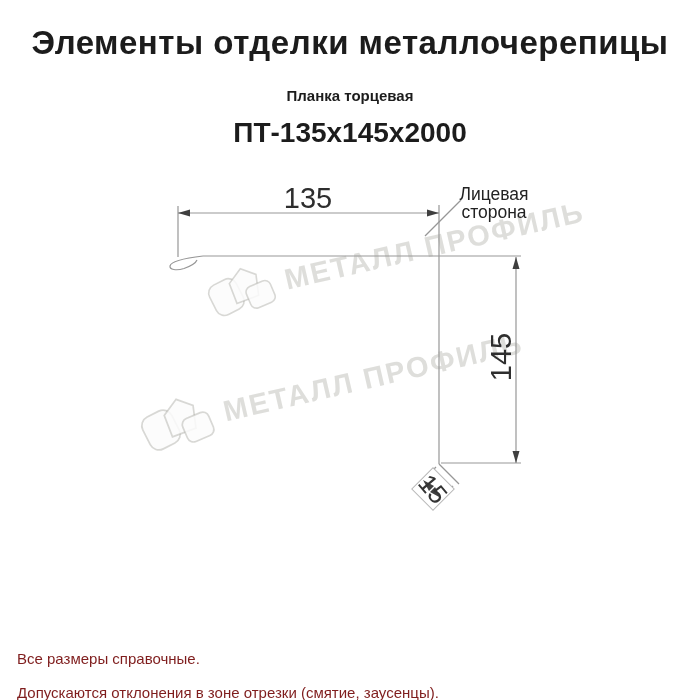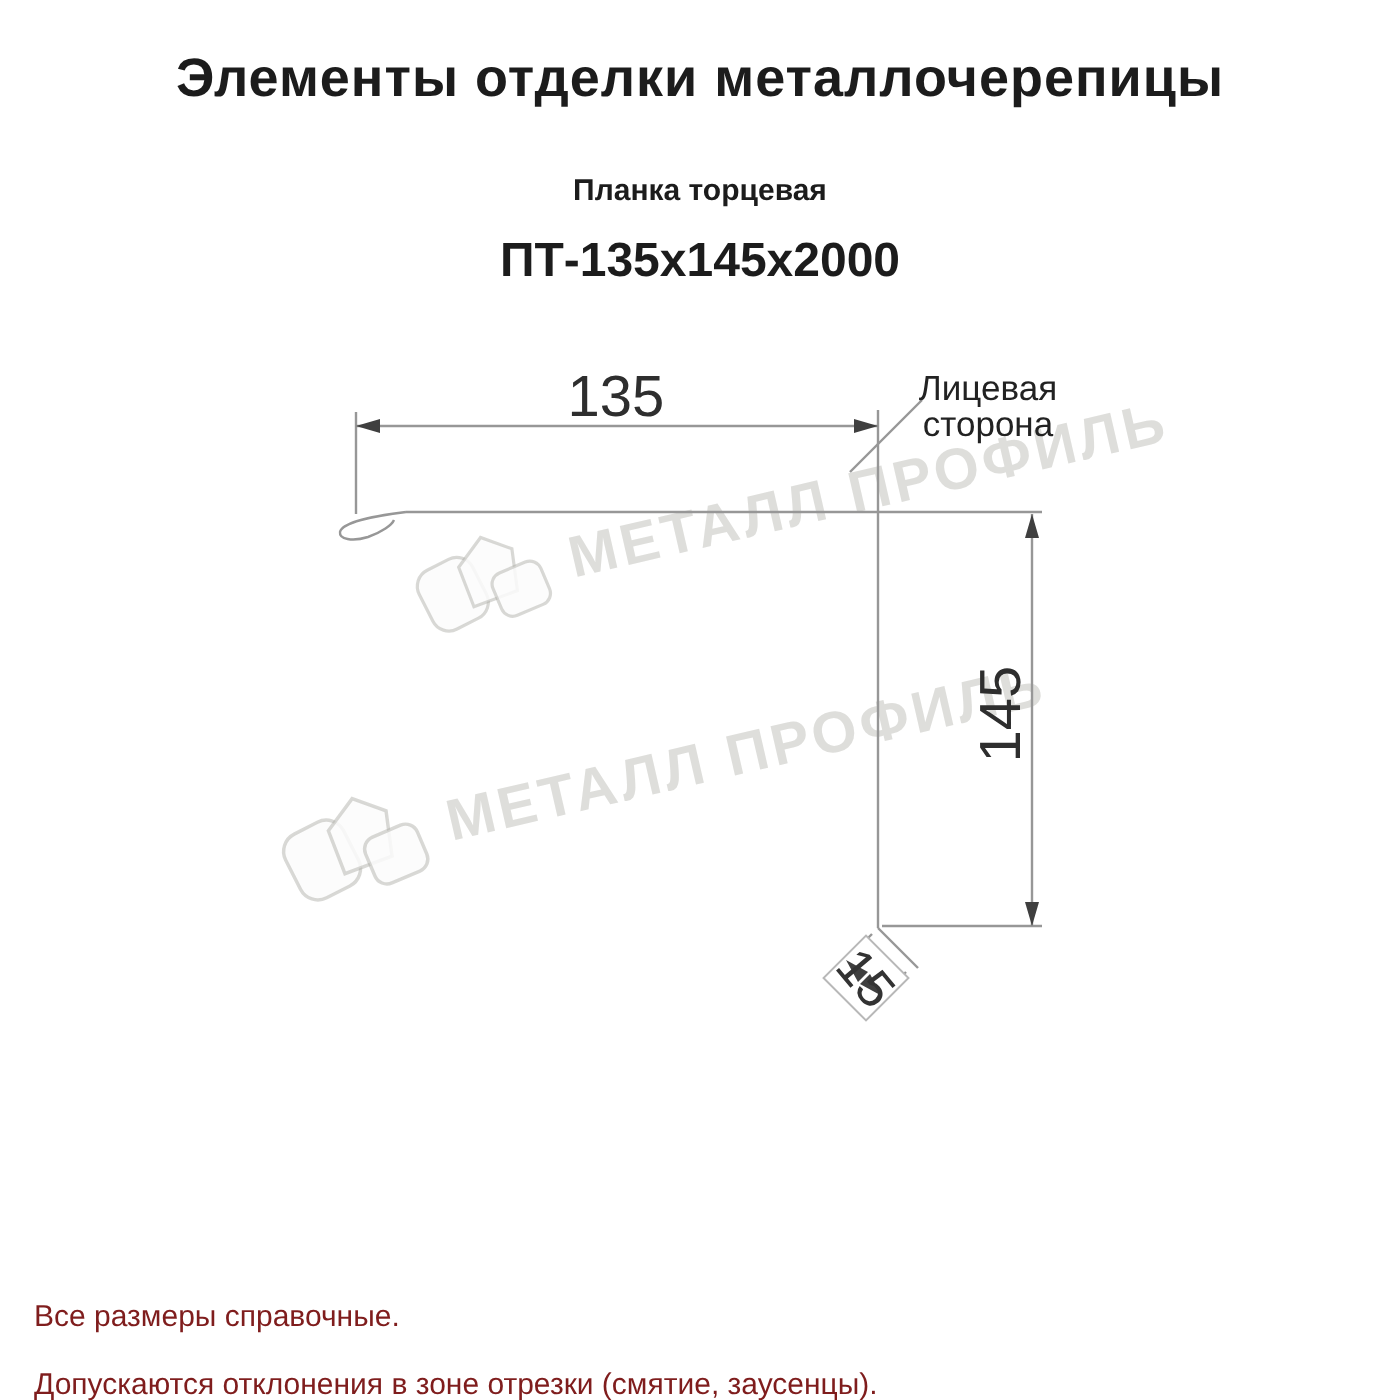--- a/index.html
+++ b/index.html
@@ -2,23 +2,23 @@
 <html><head>
 <meta charset="utf-8">
 <style>
   html,body{margin:0;padding:0;}
   body{
     width:700px;height:700px;position:relative;overflow:hidden;
     background:#ffffff;
     font-family:"Liberation Sans", sans-serif;
   }
   .hdr{position:absolute;left:0;width:700px;text-align:center;color:#1c1c1c;font-weight:bold;}
-  #title{top:24px;font-size:27px;letter-spacing:0.5px;}
+  #title{top:24px;font-size:33px;letter-spacing:0.5px;}
   #prodname{top:87px;font-size:15px;}
-  #prodcode{top:117px;font-size:24px;}
+  #prodcode{top:117px;font-size:28px;}
 
   .watermark{
     position:absolute;display:flex;align-items:center;
     transform:rotate(-13deg);transform-origin:left center;
     pointer-events:none;z-index:1;
   }
   .watermark .wmtext{
     font-weight:bold;font-size:29px;letter-spacing:2px;white-space:nowrap;
     color:rgba(176,176,170,0.42);margin-left:8px;
   }

